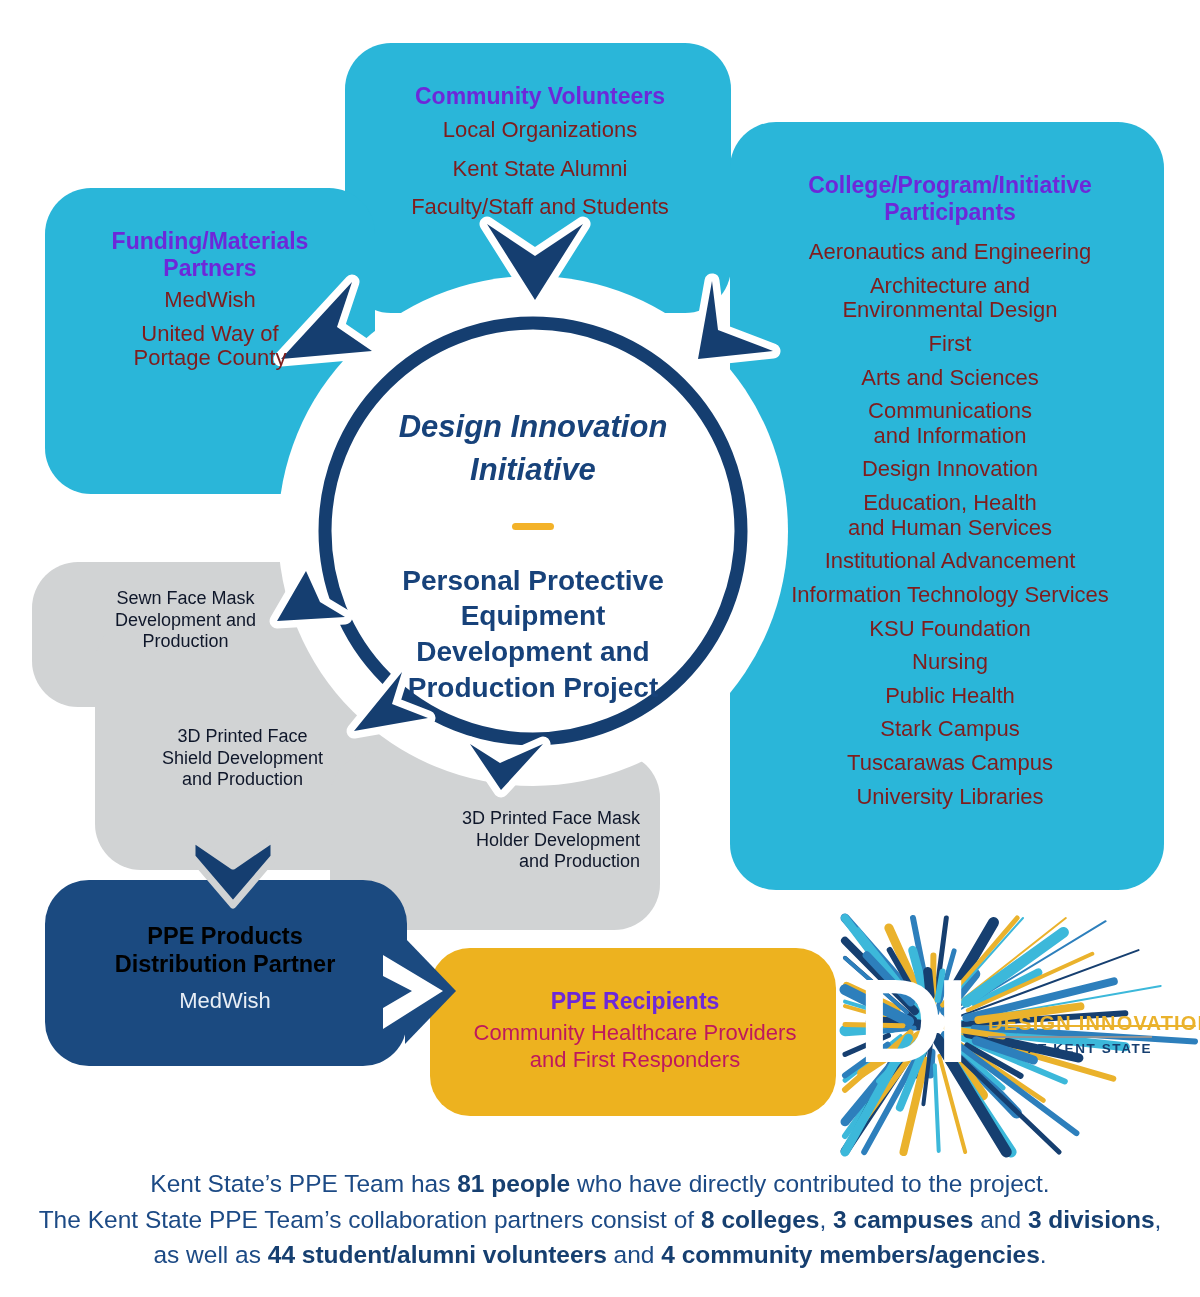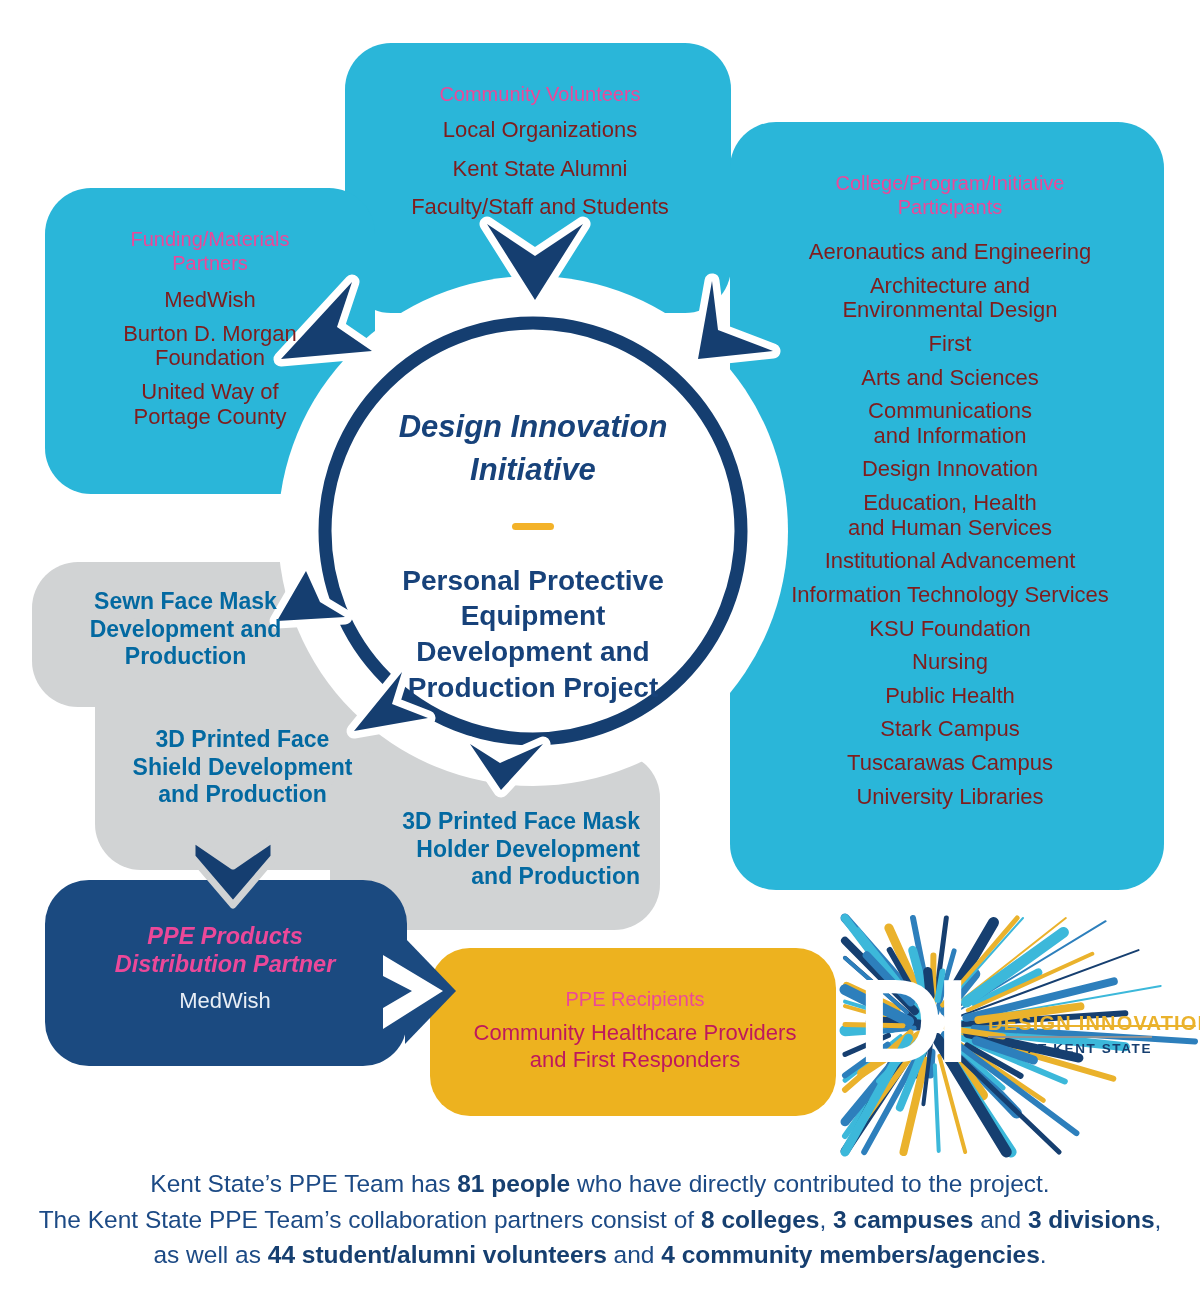--- a/index.html
+++ b/index.html
@@ -8,27 +8,27 @@
   .abs{position:absolute;}
   
   .bluebox{background:#2ab6d9;border-radius:46px;z-index:0;}
   .graybox{background:#d1d3d4;border-radius:46px;z-index:0;}
   .navybox{background:#1b4a80;border-radius:44px;z-index:0;}
   .goldbox{background:#edb21f;border-radius:40px;z-index:0;}
   
   #overlay{position:absolute;left:0;top:0;z-index:1;pointer-events:none;}
   
   .txt{position:absolute;z-index:2;text-align:center;white-space:pre-line;}
-  .h{font-weight:normal;color:#ec4899;font-size:20px;line-height:1.18;}
+  .h{font-weight:bold;color:#6d28d9;font-size:23px;line-height:1.18;}
   .b{color:#be185d;font-size:22px;line-height:1.22;}
   .list{display:flex;flex-direction:column;}
   .list .list-item{white-space:pre-line;color:#7f1d1d;font-size:22px;line-height:1.12;}
   .gap16{gap:9px;} .gap14{gap:14px;}
-  .grayhead{font-weight:bold;color:#0369a1;font-size:23px;line-height:1.2;}
-  .whitehead{font-weight:bold;color:#ec4899;font-size:23.5px;line-height:1.2;font-style:italic;}
+  .grayhead{font-weight:normal;color:#0f172a;font-size:18px;line-height:1.2;}
+  .whitehead{font-weight:bold;color:#000000;font-size:23.5px;line-height:1.2;}
   .whitebody{color:#e8eef5;font-size:22px;margin-top:6px;}
   
   .hub-title{font-style:italic;font-weight:bold;color:#17427a;font-size:31px;line-height:1.38;}
   .hub-dash{width:42px;height:7px;border-radius:3.5px;background:#f3b229;margin:13px auto 15px auto;}
   .hub-sub{font-weight:bold;color:#17427a;font-size:28px;line-height:1.28;}
   
   .di{font-weight:800;color:#ffffff;font-size:118px;letter-spacing:-7px;line-height:1;}
   .logo-l1{font-weight:bold;color:#eab22c;font-size:20px;letter-spacing:1.2px;white-space:nowrap;}
   .logo-rule{height:2px;background:#8f9396;}
   .logo-l2{font-weight:bold;color:#163f70;font-size:13.5px;letter-spacing:1.6px;text-align:right;white-space:nowrap;}
@@ -160,22 +160,21 @@
         <line x1="946.8" y1="1028.1" x2="1003.0" y2="1036.5" stroke="#eab22c" stroke-width="6" stroke-linecap="round"></line>
         <line x1="908.4" y1="1038.3" x2="845.0" y2="1152.0" stroke="#3cb8da" stroke-width="9" stroke-linecap="round"></line>
       </g>
   </svg>
 
   <div class="txt h" style="left:395px;top:83px;width:290px;">Community Volunteers</div>
   <div class="txt list gap14" style="left:365px;top:118px;width:350px;align-items:center;"><div class="list-item">Local Organizations</div><div class="list-item">Kent State Alumni</div><div class="list-item">Faculty/Staff and Students</div></div>
 
   <div class="txt h" style="left:70px;top:228px;width:280px;">Funding/Materials
 Partners</div>
-  <div class="txt list gap16" style="left:70px;top:288px;width:280px;align-items:center;"><div class="list-item">MedWish</div><div class="list-item">Burton D. Morgan
-Foundation</div><div class="list-item">United Way of
+  <div class="txt list gap16" style="left:70px;top:288px;width:280px;align-items:center;"><div class="list-item">MedWish</div><div class="list-item">United Way of
 Portage County</div></div>
 
   <div class="txt h" style="left:770px;top:172px;width:360px;">College/Program/Initiative
 Participants</div>
   <div class="txt list gap16" style="left:755px;top:240px;width:390px;align-items:center;"><div class="list-item">Aeronautics and Engineering</div><div class="list-item">Architecture and
 Environmental Design</div><div class="list-item">First</div><div class="list-item">Arts and Sciences</div><div class="list-item">Communications
 and Information</div><div class="list-item">Design Innovation</div><div class="list-item">Education, Health
 and Human Services</div><div class="list-item">Institutional Advancement</div><div class="list-item">Information Technology Services</div><div class="list-item">KSU Foundation</div><div class="list-item">Nursing</div><div class="list-item">Public Health</div><div class="list-item">Stark Campus</div><div class="list-item">Tuscarawas Campus</div><div class="list-item">University Libraries</div></div>
 
   <div class="txt grayhead" style="left:48px;top:588px;width:275px;">Sewn Face Mask

